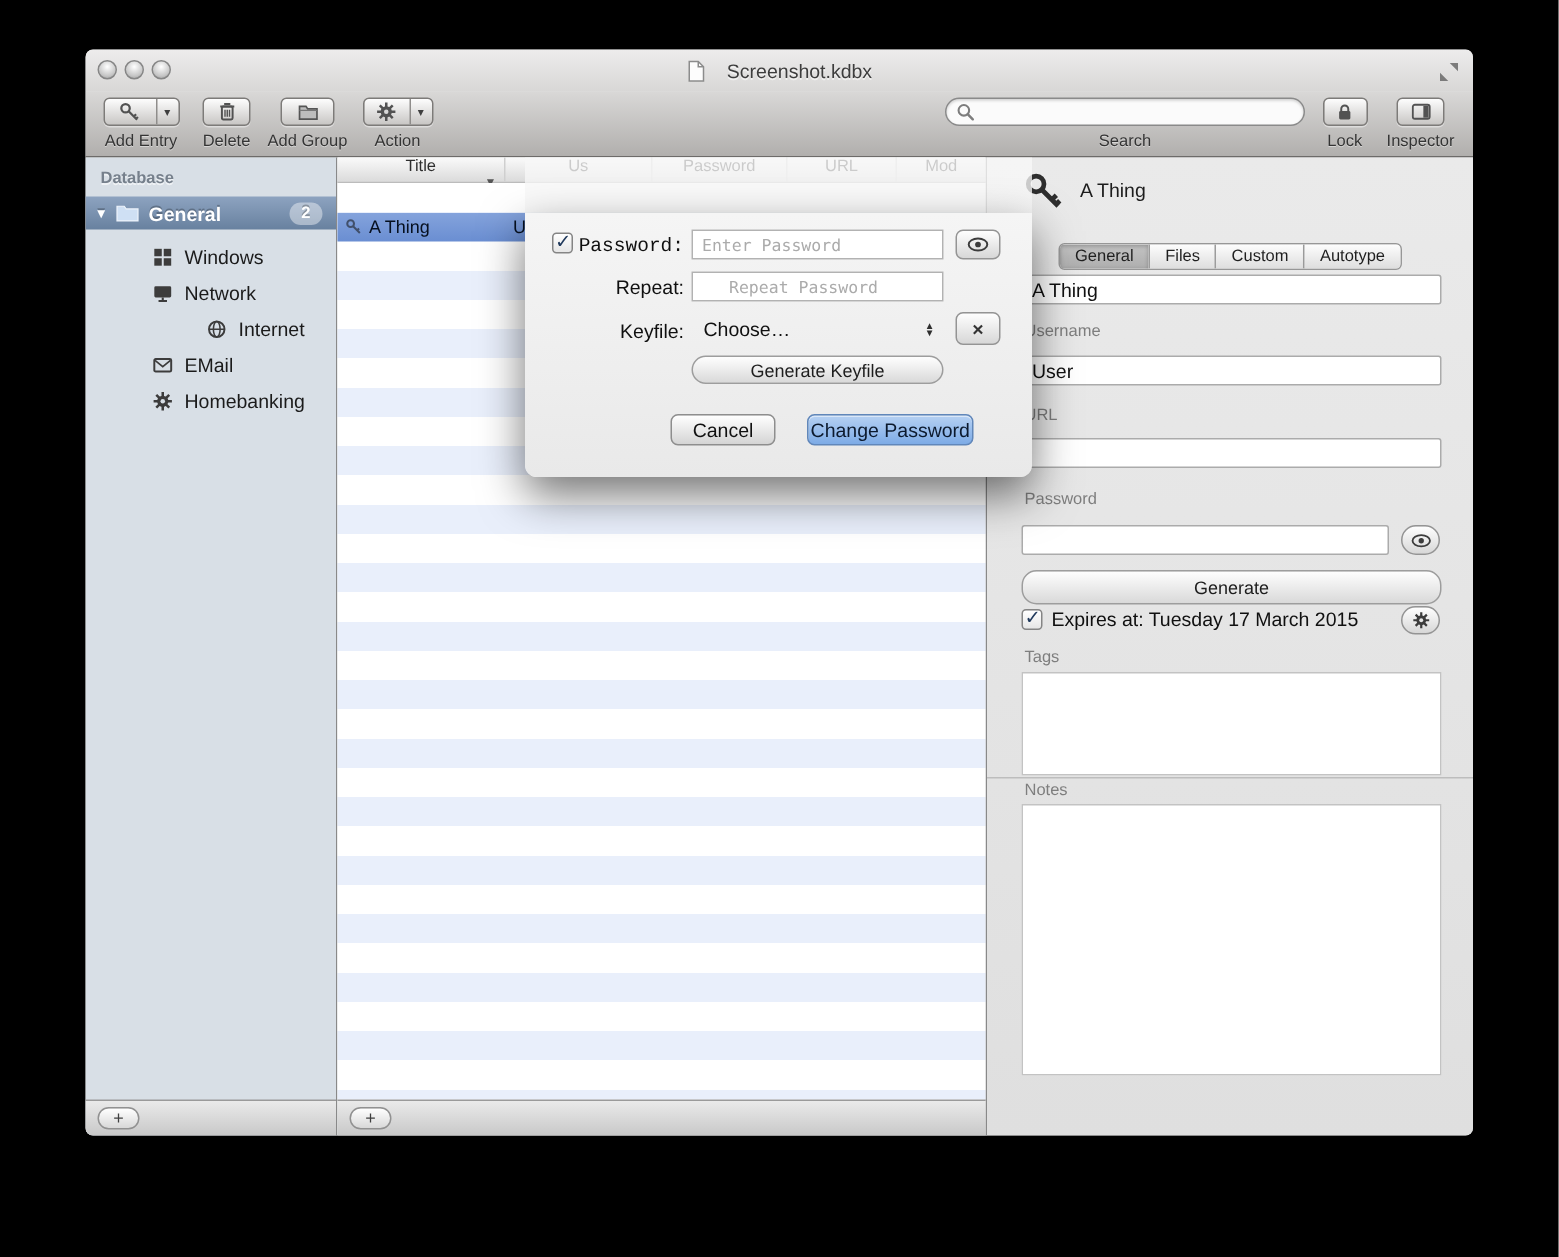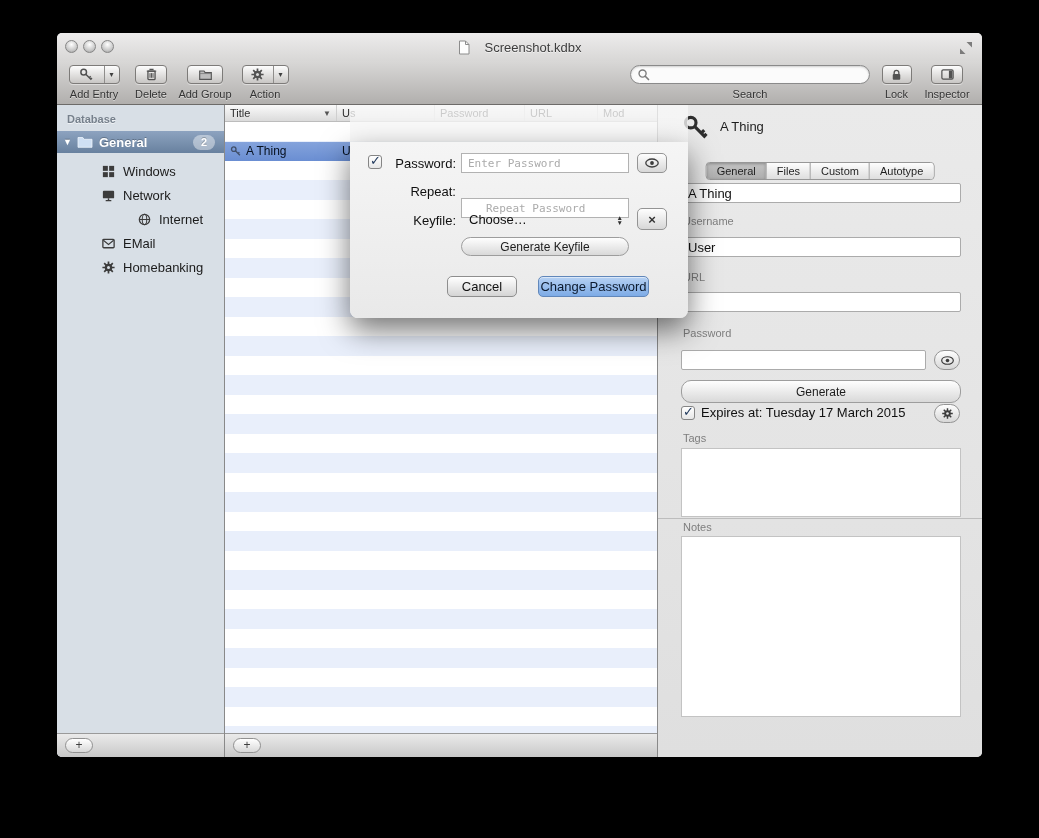--- a/index.html
+++ b/index.html
@@ -94,21 +94,21 @@
     padding-left:44px; gap:7px; font-size:13px; color:#1b1b1b;
   }
 
   
   .listpane{position:absolute; left:168px; top:0; bottom:0; width:433px; background:#fff; border-right:1px solid #898989;}
   .list-header{
     position:absolute; left:0; right:0; top:0; height:17px;
     background:linear-gradient(#fafafa,#dbdbdb); border-bottom:1px solid #bcbcbc;
     display:flex; font-size:11px; color:#2e2e2e;
   }
-  .col{display:flex; align-items:center; padding:0 5px; border-right:1px solid #cfcfcf;}
+  .col{display:flex; align-items:center; padding:0 5px; border-right:1px solid #cfcfcf;flex-direction:column;}
   .c0{width:112px;} .c1{width:98px;} .c2{width:90px;} .c3{width:73px;} .c4{flex:1; border-right:none;}
   .sort{margin-left:auto; font-size:8px; color:#555;}
   .rows-bg{
     position:absolute; left:0; right:0; top:17px; bottom:24px;
     background:repeating-linear-gradient(to bottom,#ffffff 0,#ffffff 19.5px,#e9effb 19.5px,#e9effb 39px);
   }
   .row{position:absolute; left:0; right:0; height:19.5px; display:flex; align-items:center; font-size:12px; color:#101010;}
   .row .cell{padding:0 5px; white-space:nowrap; overflow:hidden;}
   .cell.title{display:flex; align-items:center; gap:4px;}
   .row.selected{background:linear-gradient(#84a3dc,#6a8ed2); color:#06101f;}
@@ -493,33 +493,33 @@
 
       <div class="ilabel" style="top:416px;">Notes</div>
       <textarea class="ibox" style="top: 431px; height: 181px;"></textarea>
     </div>
   </div>
 
   <div class="sheet-wash"></div>
 
   <div class="sheet">
     <span class="cb checked"></span>
-    <span class="sh-label" style="left:34px;top:14px;">Password:</span>
+    <span class="sh-label" style="left:34px;top:14px;font-family:Liberation Mono, monospace;">Password:</span>
     <input class="sh-field" style="top: 11px;" placeholder="Enter Password">
     <span class="oval-btn sh-eye" style="position:absolute;">
       <span>
         <svg width="16" height="16" viewBox="0 0 16 16">
             <ellipse cx="8" cy="8" rx="6.2" ry="4" fill="none" stroke="#3c3c3c" stroke-width="1.3"></ellipse>
             <circle cx="8" cy="8" r="1.9" fill="#3c3c3c"></circle>
           </svg>
       </span>
     </span>
 
     <span class="sh-label" style="left:34px;top:42px;">Repeat:</span>
-    <input class="sh-field" style="top: 56px; padding-left: 24px;" placeholder="Repeat Password">
+    <input class="sh-field" style="top: 39px; padding-left: 24px;" placeholder="Repeat Password">
 
     <span class="sh-label" style="left:34px;top:71px;">Keyfile:</span>
     <div class="popup">
       <span>Choose…</span>
       <span class="stepper">
           <span>▲</span>
           <span>▼</span>
         </span>
     </div>
     <div class="xbtn">

